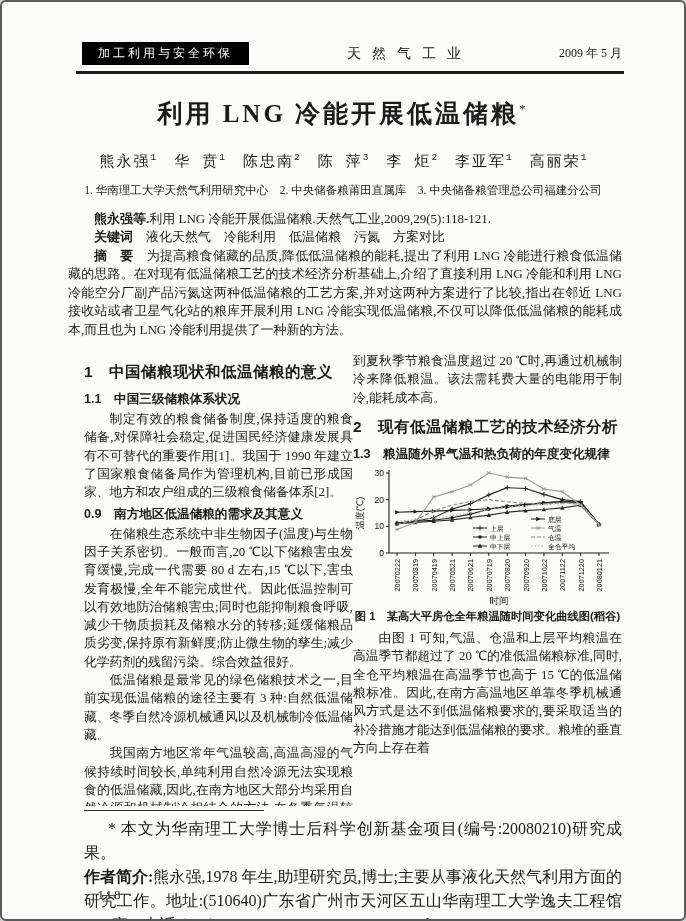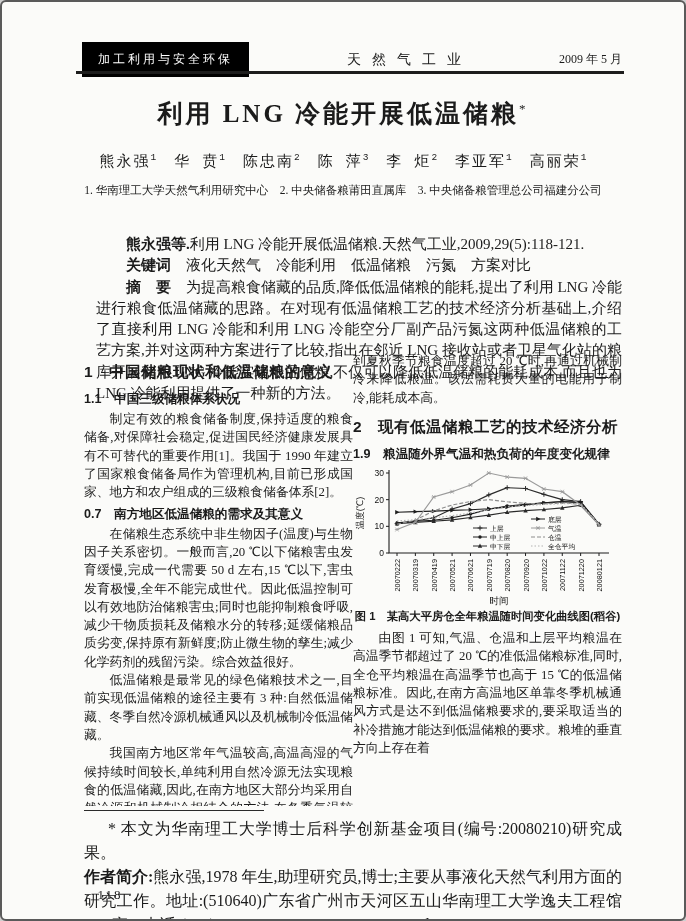--- a/index.html
+++ b/index.html
@@ -1,35 +1,35 @@
 <!DOCTYPE html>
 <html><head>
 <meta charset="utf-8">
 <style>
   html,body{margin:0;padding:0;background:#cfcfcf;}
   .page{position:relative;width:686px;height:921px;margin:0 auto;background:#fbfbf9;
         border:2px solid #5a5a5a;border-radius:6px;box-sizing:border-box;
         font-family:"Liberation Serif",serif;color:#1b1b1b;overflow:hidden;}
   
   .head{position:absolute;top:40px;left:80px;right:62px;display:flex;align-items:center;justify-content:space-between;}
-  .head-tag{background:#000;color:#fff;font-size:12px;padding:9px 16px;letter-spacing:3px;
+  .head-tag{background:#000;color:#fff;font-size:12px;padding:3px 16px;letter-spacing:3px;
             font-family:"Liberation Sans",sans-serif;}
   .head-journal{font-size:14px;letter-spacing:11px;padding-left:11px;}
   .head-date{font-size:12px;}
   .head-rule{position:absolute;top:69px;left:74px;right:60px;height:3px;background:#1d1d1d;}
   
   .title{position:absolute;top:95px;left:0;width:100%;text-align:center;font-size:25px;
          font-weight:bold;letter-spacing:3px;}
   .title sup{font-size:13px;font-weight:normal;}
   .authors{position:absolute;top:150px;left:0;width:100%;text-align:center;font-size:15px;letter-spacing:2px;font-family:Liberation Mono, monospace;}
   .author{margin:0 9px;white-space:nowrap;}
   .author sup{font-size:9.5px;letter-spacing:0;}
   .affils{position:absolute;top:181px;left:0;width:100%;text-align:center;font-size:11.5px;}
   
-  .absblock{position:absolute;top:208px;left:94px;right:62px;font-size:15px;line-height:1.42;text-align:justify;margin-top:24px;}
+  .absblock{position:absolute;top:208px;left:66px;right:62px;font-size:13px;line-height:1.42;text-align:justify;}
   .absblock p{margin:0;text-indent:2em;}
   .b{font-weight:bold;}
   
   .cols{position:absolute;top:350px;left:82px;right:62px;height:454px;display:flex;overflow:hidden;}
   .col{flex:1;width:262px;font-size:12.8px;line-height:1.43;text-align:justify;}
   .sec{font-size:15.5px;font-weight:bold;margin:9px 0 7px;letter-spacing:0.5px;
        font-family:"Liberation Sans",sans-serif;}
   .sub{font-size:12.6px;font-weight:bold;margin:3px 0 2px;font-family:"Liberation Sans",sans-serif;}
   .col p{margin:0;text-indent:2em;}
   .col p.cont{text-indent:0;}
@@ -67,29 +67,29 @@
     <p><span class="b">熊永强等.</span><span>利用 LNG 冷能开展低温储粮.天然气工业,2009,29(5):118-121.</span></p>
     <p><span class="b">关键词</span><span>　液化天然气　冷能利用　低温储粮　污氮　方案对比</span></p>
     <p><span class="b">摘　要</span><span>　为提高粮食储藏的品质,降低低温储粮的能耗,提出了利用 LNG 冷能进行粮食低温储藏的思路。在对现有低温储粮工艺的技术经济分析基础上,介绍了直接利用 LNG 冷能和利用 LNG 冷能空分厂副产品污氮这两种低温储粮的工艺方案,并对这两种方案进行了比较,指出在邻近 LNG 接收站或者卫星气化站的粮库开展利用 LNG 冷能实现低温储粮,不仅可以降低低温储粮的能耗成本,而且也为 LNG 冷能利用提供了一种新的方法。</span></p>
   </div>
 
   <div class="cols">
     <div class="col">
       <div class="sec">1　中国储粮现状和低温储粮的意义</div>
       <div class="sub">1.1　中国三级储粮体系状况</div>
       <p>制定有效的粮食储备制度,保持适度的粮食储备,对保障社会稳定,促进国民经济健康发展具有不可替代的重要作用[1]。我国于 1990 年建立了国家粮食储备局作为管理机构,目前已形成国家、地方和农户组成的三级粮食储备体系[2]。</p>
-      <div class="sub">0.7　南方地区低温储粮的需求及其意义</div>
-      <p>在储粮生态系统中非生物因子(温度)与生物因子关系密切。一般而言,20 ℃以下储粮害虫发育缓慢,完成一代需要 50 d 左右,15 ℃以下,害虫发育极慢,全年不能完成世代。因此低温控制可以有效地防治储粮害虫;同时也能抑制粮食呼吸,减少干物质损耗及储粮水分的转移;延缓储粮品质劣变,保持原有新鲜度;防止微生物的孳生;减少化学药剂的残留污染。综合效益很好。</p>
+      <div class="sub">0.9　南方地区低温储粮的需求及其意义</div>
+      <p>在储粮生态系统中非生物因子(温度)与生物因子关系密切。一般而言,20 ℃以下储粮害虫发育缓慢,完成一代需要 80 d 左右,15 ℃以下,害虫发育极慢,全年不能完成世代。因此低温控制可以有效地防治储粮害虫;同时也能抑制粮食呼吸,减少干物质损耗及储粮水分的转移;延缓储粮品质劣变,保持原有新鲜度;防止微生物的孳生;减少化学药剂的残留污染。综合效益很好。</p>
       <p>低温储粮是最常见的绿色储粮技术之一,目前实现低温储粮的途径主要有 3 种:自然低温储藏、冬季自然冷源机械通风以及机械制冷低温储藏。</p>
       <p>我国南方地区常年气温较高,高温高湿的气候持续时间较长,单纯利用自然冷源无法实现粮食的低温储藏,因此,在南方地区大部分均采用自然冷源和机械制冷相结合的方法,在冬季气温较低的时候利用机械通风将粮食温度降低,然后密闭保温储藏,</p>
     </div>
     <div class="col">
       <p class="cont">到夏秋季节粮食温度超过 20 ℃时,再通过机械制冷来降低粮温。该法需耗费大量的电能用于制冷,能耗成本高。</p>
       <div class="sec">2　现有低温储粮工艺的技术经济分析</div>
-      <div class="sub">1.9　粮温随外界气温和热负荷的年度变化规律</div>
+      <div class="sub">1.3　粮温随外界气温和热负荷的年度变化规律</div>
       <div class="figure">
         <svg width="262" height="140" viewBox="0 0 262 140">
             <path d="M36 3 V86 H256" fill="none" stroke="#1d1d1d" stroke-width="1.1"></path>
             <line x1="33" y1="86" x2="36" y2="86" stroke="#1d1d1d" stroke-width="1"></line>
             <text x="31" y="89" text-anchor="end" font-size="8.5" fill="#111">0</text>
             <line x1="33" y1="59.333333333333336" x2="36" y2="59.333333333333336" stroke="#1d1d1d" stroke-width="1"></line>
             <text x="31" y="62.333333333333336" text-anchor="end" font-size="8.5" fill="#111">10</text>
             <line x1="33" y1="32.66666666666667" x2="36" y2="32.66666666666667" stroke="#1d1d1d" stroke-width="1"></line>
             <text x="31" y="35.66666666666667" text-anchor="end" font-size="8.5" fill="#111">20</text>
             <line x1="33" y1="6" x2="36" y2="6" stroke="#1d1d1d" stroke-width="1"></line>

